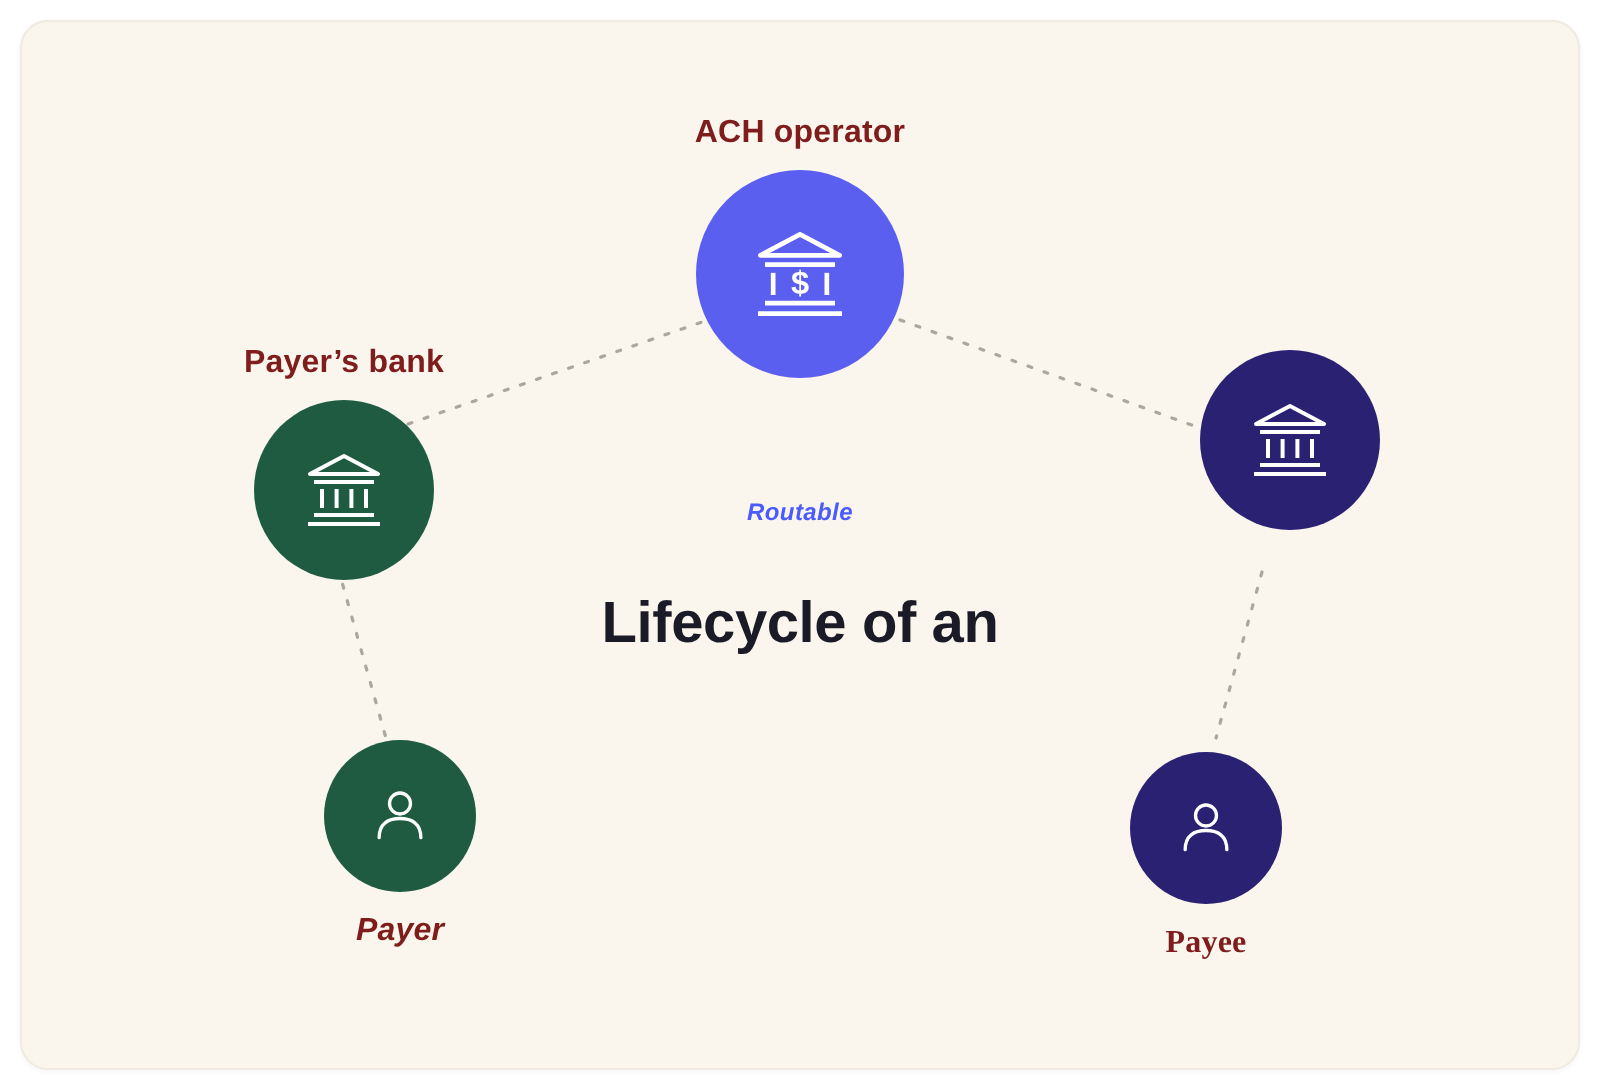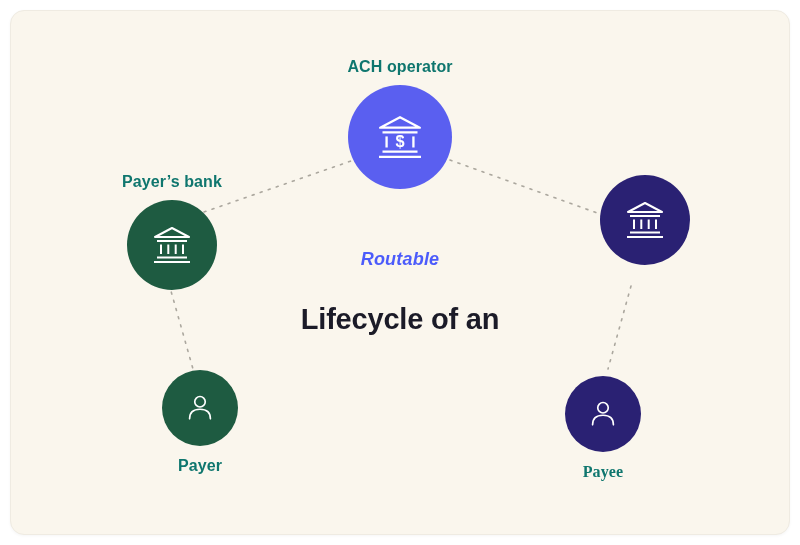--- a/index.html
+++ b/index.html
@@ -33,21 +33,21 @@
   .node {
     position: absolute;
     width: 160px;
     display: flex;
     flex-direction: column;
     align-items: center;
   }
   .node-label {
     font-size: 16px;
     font-weight: bold;
-    color: #0f766e;
+    color: #7f1d1d;
     letter-spacing: 0.1px;
     text-align: center;
   }
   .node-label.above { margin-bottom: 9px; }
   .node-label.below { margin-top: 11px; }
   .circle {
     border-radius: 50%;
     display: flex;
     align-items: center;
     justify-content: center;
@@ -61,39 +61,39 @@
   .icon-svg { display: block; fill: none; stroke: #ffffff; stroke-width: 2; }
   .icon-svg .glyph { fill: #ffffff; stroke: none; font-weight: bold; font-family: "Liberation Sans", sans-serif; }
   .center-block {
     position: absolute;
     left: 250px;
     top: 249px;
     width: 300px;
     text-align: center;
   }
   .brand {
-    font-size: 18px;
+    font-size: 12px;
     font-weight: bold;
     color: #4B5BFB;
     letter-spacing: 0.2px;
     font-style: italic;
   }
   .title {
     margin-top: 31px;
     font-size: 29px;
     line-height: 37px;
     font-weight: bold;
     color: #1B1B28;
     letter-spacing: -0.2px;
   }
   
   .node.ach         { left: 320px; top: 58px; }
   .node.payers-bank { left: 92px;  top: 173px; }
   .node.payees-bank { left: 565px; top: 175px; }
-  .node.payer       { left: 120px; top: 370px; }
+  .node.payer       { left: 120px; top: 370px; font-style: italic; }
   .node.payee       { left: 523px; top: 376px; font-family: Liberation Serif, serif; }
 </style>
 </head>
 <body>
 
 <div class="card"></div>
 
 <svg class="connectors">
   <line x1="204" y1="212" x2="351" y2="161"></line>
   <line x1="450" y1="160" x2="600" y2="214"></line>

